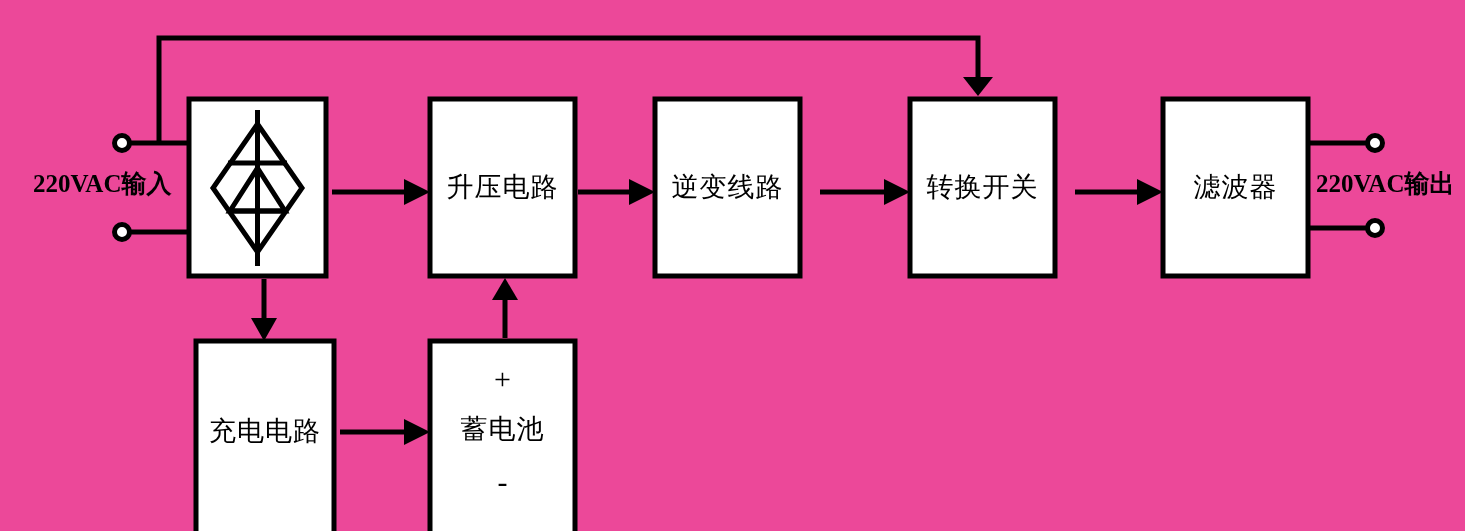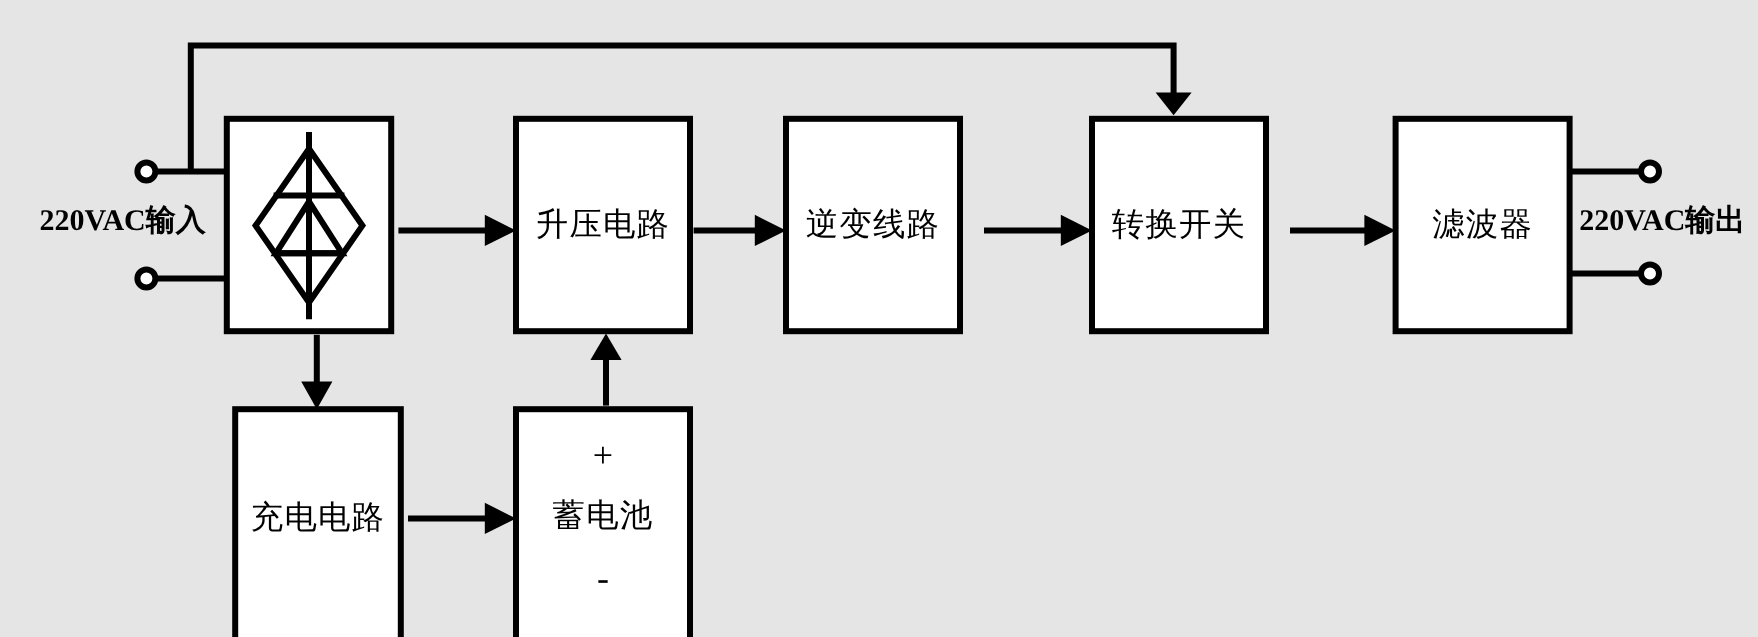--- a/index.html
+++ b/index.html
@@ -4,21 +4,21 @@
 <style>
   html, body {
     margin: 0;
     padding: 0;
     background: #ffffff;
   }
   #stage {
     position: relative;
     width: 1465px;
     height: 531px;
-    background: #e5e5e5;
+    background: #ec4899;
     overflow: hidden;
     font-family: "Liberation Serif", "DejaVu Serif", serif;
   }
   #stage svg {
     position: absolute;
     left: 0;
     top: 0;
   }
   .blk-label {
     font-family: "Liberation Serif", "DejaVu Serif", serif;

